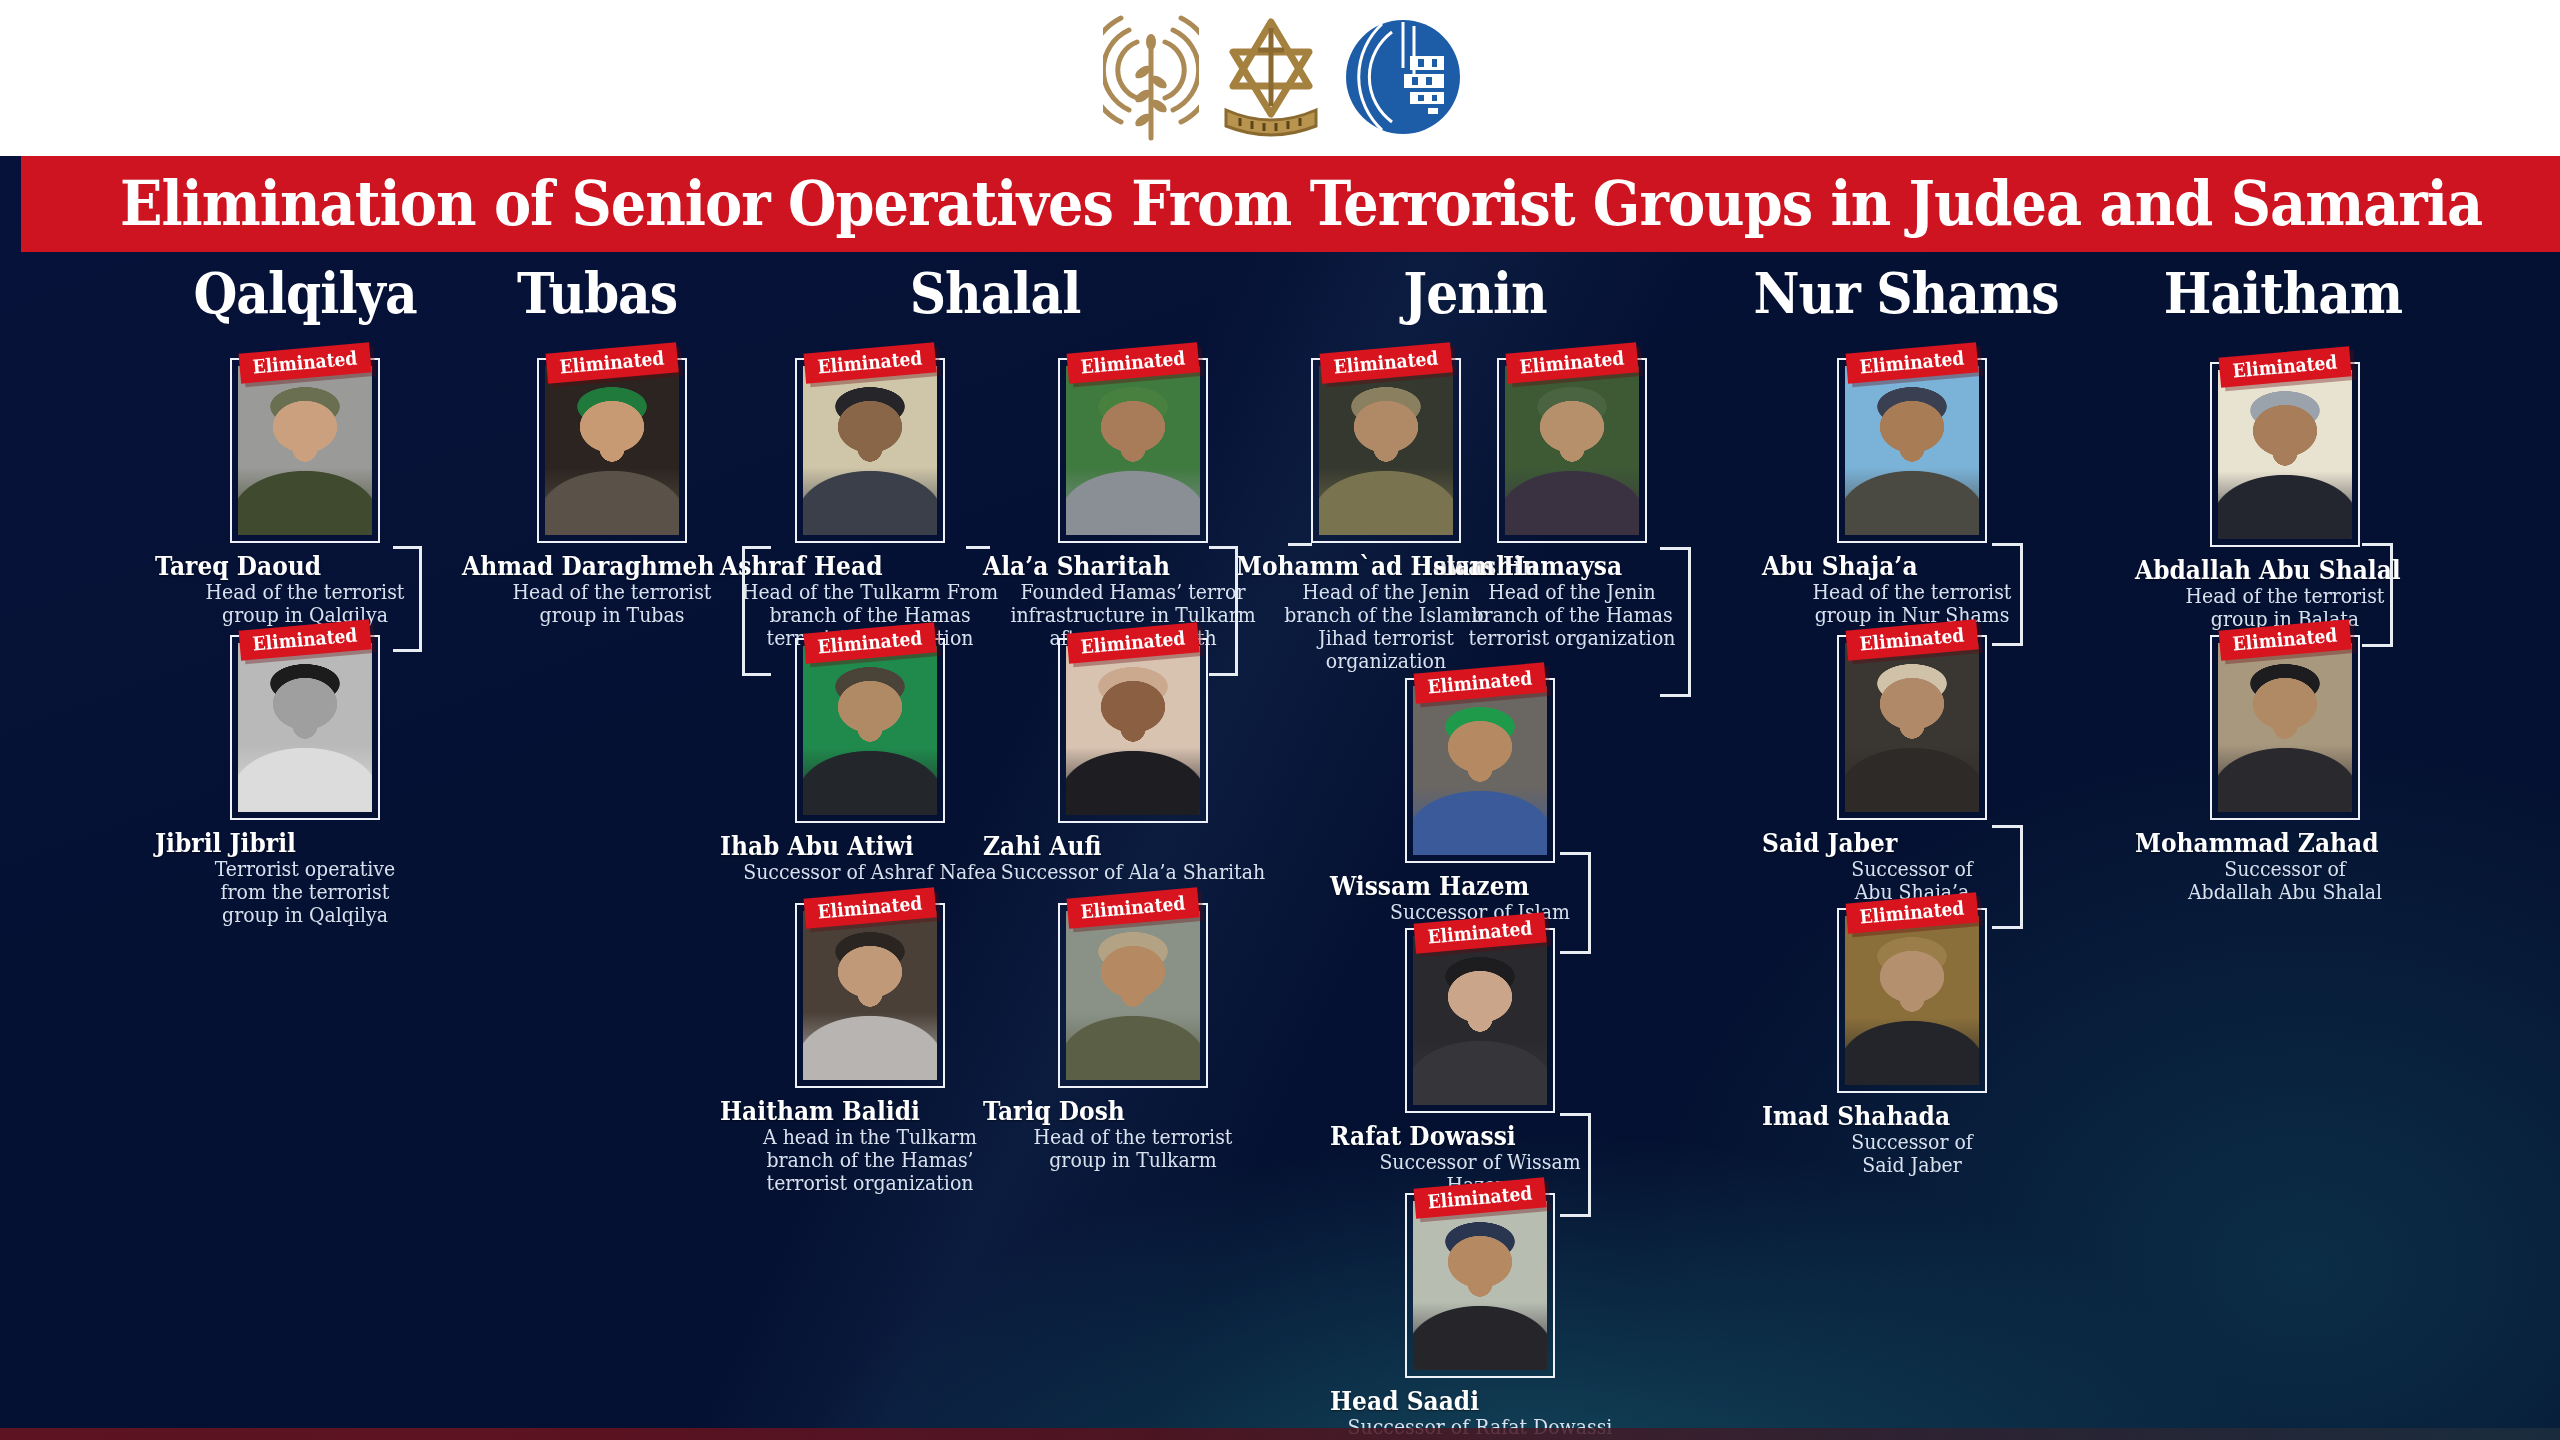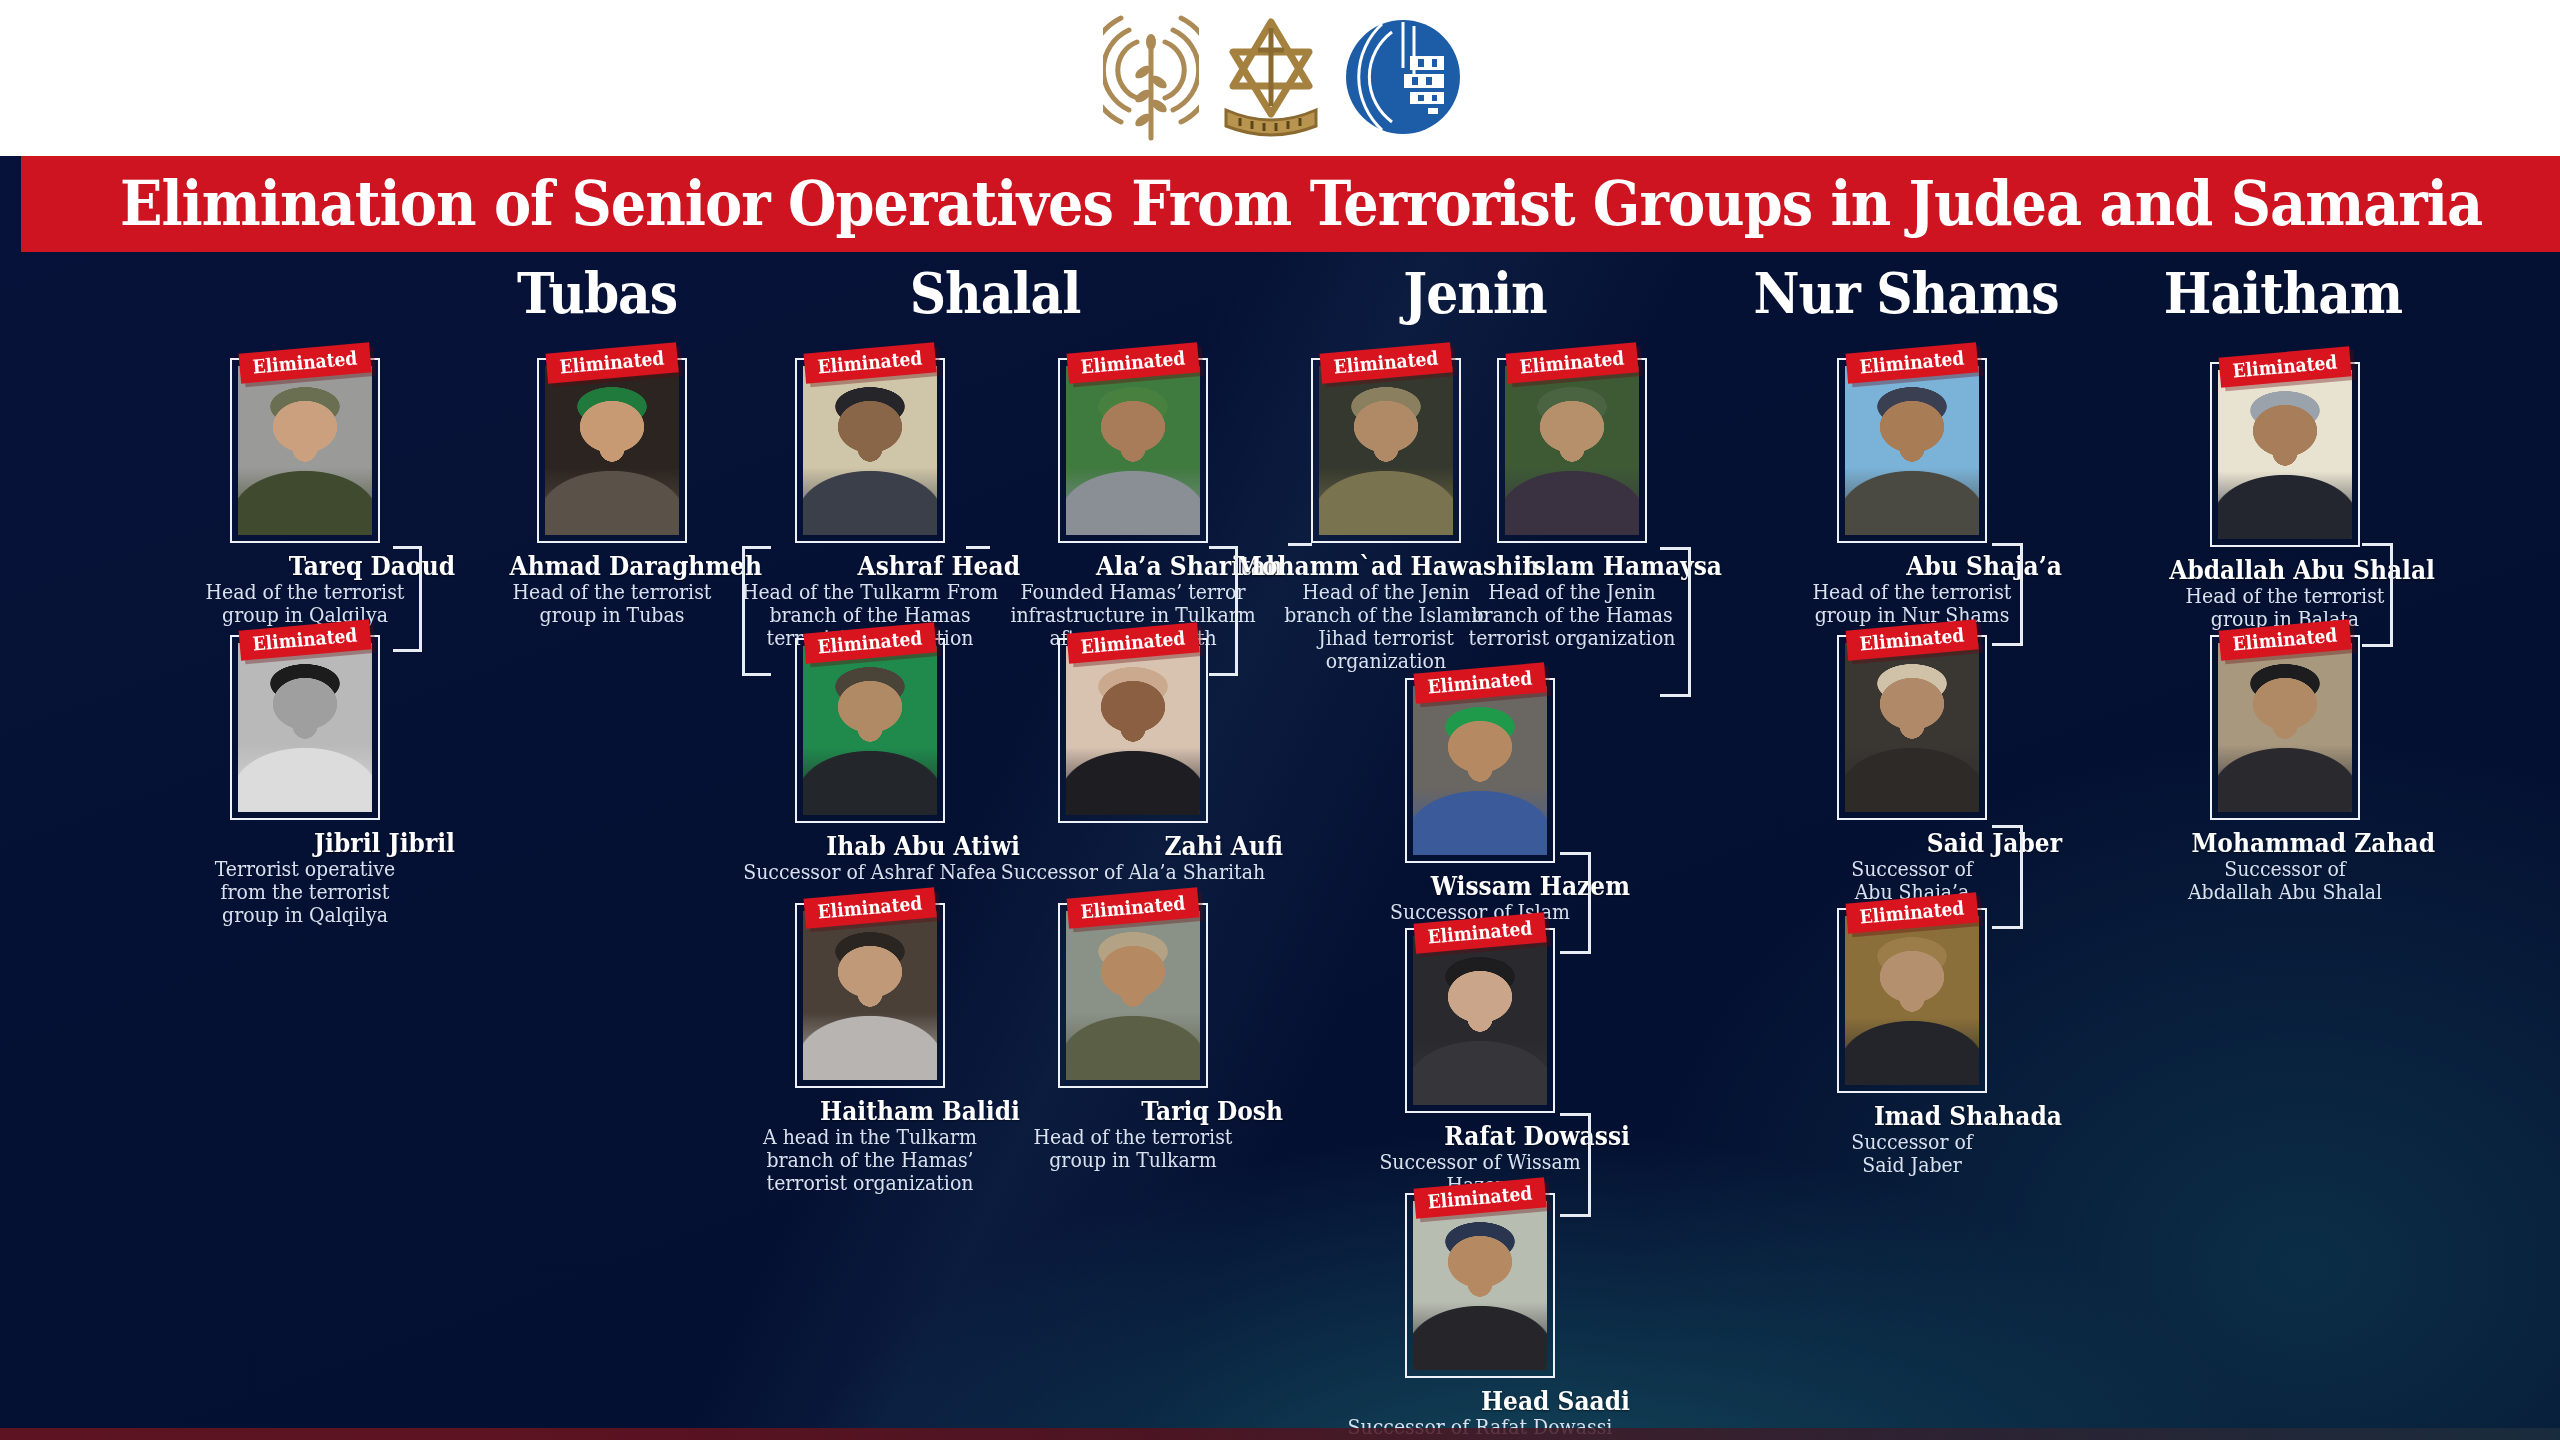--- a/index.html
+++ b/index.html
@@ -21,21 +21,21 @@
   .colhead{position:absolute;width:400px;text-align:center;color:#fff;font-weight:bold;
     font-size:56px;letter-spacing:-1px;white-space:nowrap;top:260px;}
   
   .p{position:absolute;width:150px;}
   .frame{position:absolute;left:0;top:10px;width:150px;height:185px;border:2.5px solid #eef2f8;
     box-sizing:border-box;padding:6px;background:transparent;}
   .photo{width:100%;height:100%;}
   .tag{position:absolute;left:50%;top:0;transform:translateX(-50%) rotate(-5deg);z-index:3;
     background:#d8141f;color:#fff;font-weight:bold;font-size:19px;line-height:1;
     padding:5px 13px 6px;white-space:nowrap;box-shadow:4px 4px 0 rgba(100,5,12,.35);}
-  .name{position:absolute;left:-75px;top:205px;width:300px;text-align:right;color:#fff;
+  .name{position:absolute;left:-75px;top:205px;width:300px;text-align:left;color:#fff;
     font-weight:bold;font-size:26px;line-height:1.05;white-space:nowrap;text-shadow:0 1px 2px rgba(0,0,0,.5);}
   .desc{position:absolute;left:-75px;top:233px;width:300px;text-align:center;color:#d9e1ee;
     font-size:21px;line-height:1.1;white-space:pre-line;}
   
   .br{position:absolute;border-color:#e8edf4;border-style:solid;border-width:0;}
   
   .bottomstrip{position:absolute;left:0;bottom:0;width:2560px;height:12px;
     background:linear-gradient(90deg,#79162500 0%,#6e1420 18%,#58111c 45%,#33202e 75%,#1c2f3e 100%),
     linear-gradient(90deg,#6e1420,#3a0e18);opacity:.85;}
 </style>
@@ -105,20 +105,21 @@
         <rect x="74" y="77" width="6" height="6"></rect>
           <rect x="88" y="77" width="5" height="6"></rect>
       </g>
     </svg>
   </div>
 
   <div class="banner">
     <div class="t">Elimination of Senior Operatives From Terrorist Groups in Judea and Samaria</div>
   </div>
 
+  <div class="colhead" style="left:105px">Qalqilya</div>
   <div class="colhead" style="left:397px">Tubas</div>
   <div class="colhead" style="left:795px">Shalal</div>
   <div class="colhead" style="left:1706px">Nur Shams</div>
   <div class="colhead" style="left:1275px">Jenin</div>
   <div class="colhead" style="left:2083px">Haitham</div>
 
   <div class="p" style="left:230px;top:348px">
     <div class="tag">Eliminated</div>
     <div class="frame">
         <div class="photo" style="background: radial-gradient(10% 9% at 50% 48%, rgb(202, 160, 126) 95%, rgba(0, 0, 0, 0) 97%), radial-gradient(25% 16% at 50% 36%, rgb(202, 160, 126) 95%, rgba(0, 0, 0, 0) 97%), radial-gradient(27% 12% at 50% 24%, rgb(107, 111, 82) 95%, rgba(0, 0, 0, 0) 97%), radial-gradient(56% 27% at 50% 88%, rgb(63, 74, 46) 95%, rgba(0, 0, 0, 0) 97%), linear-gradient(rgb(154, 154, 152) 0%, rgb(154, 154, 152) 60%, rgb(63, 74, 46) 100%);"></div>

